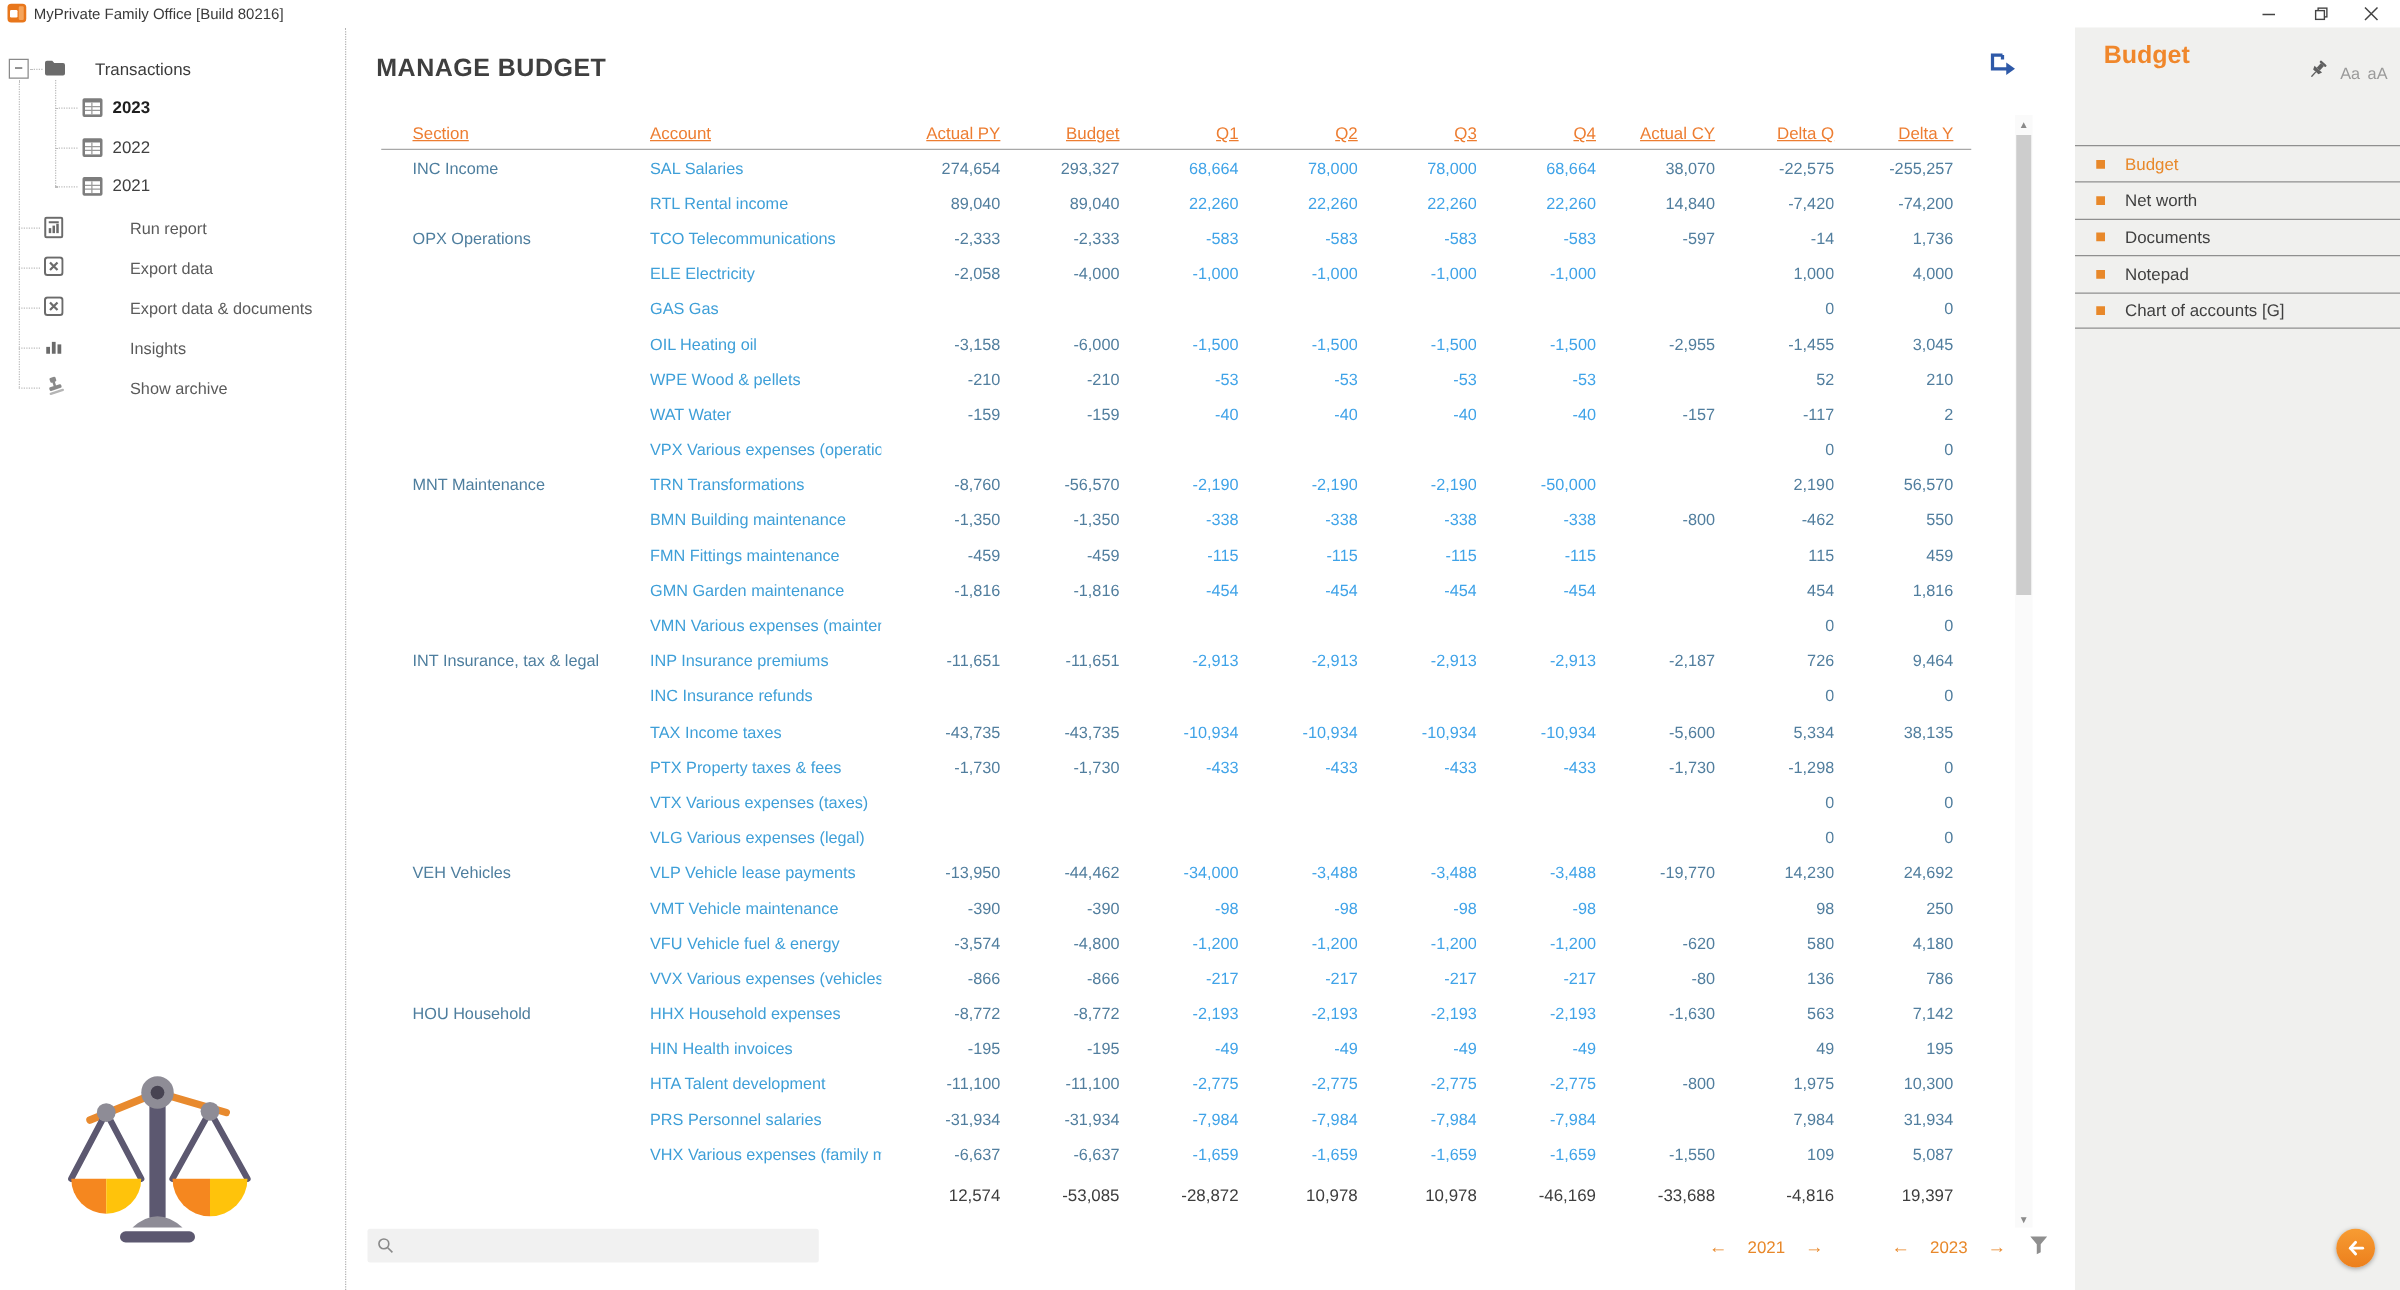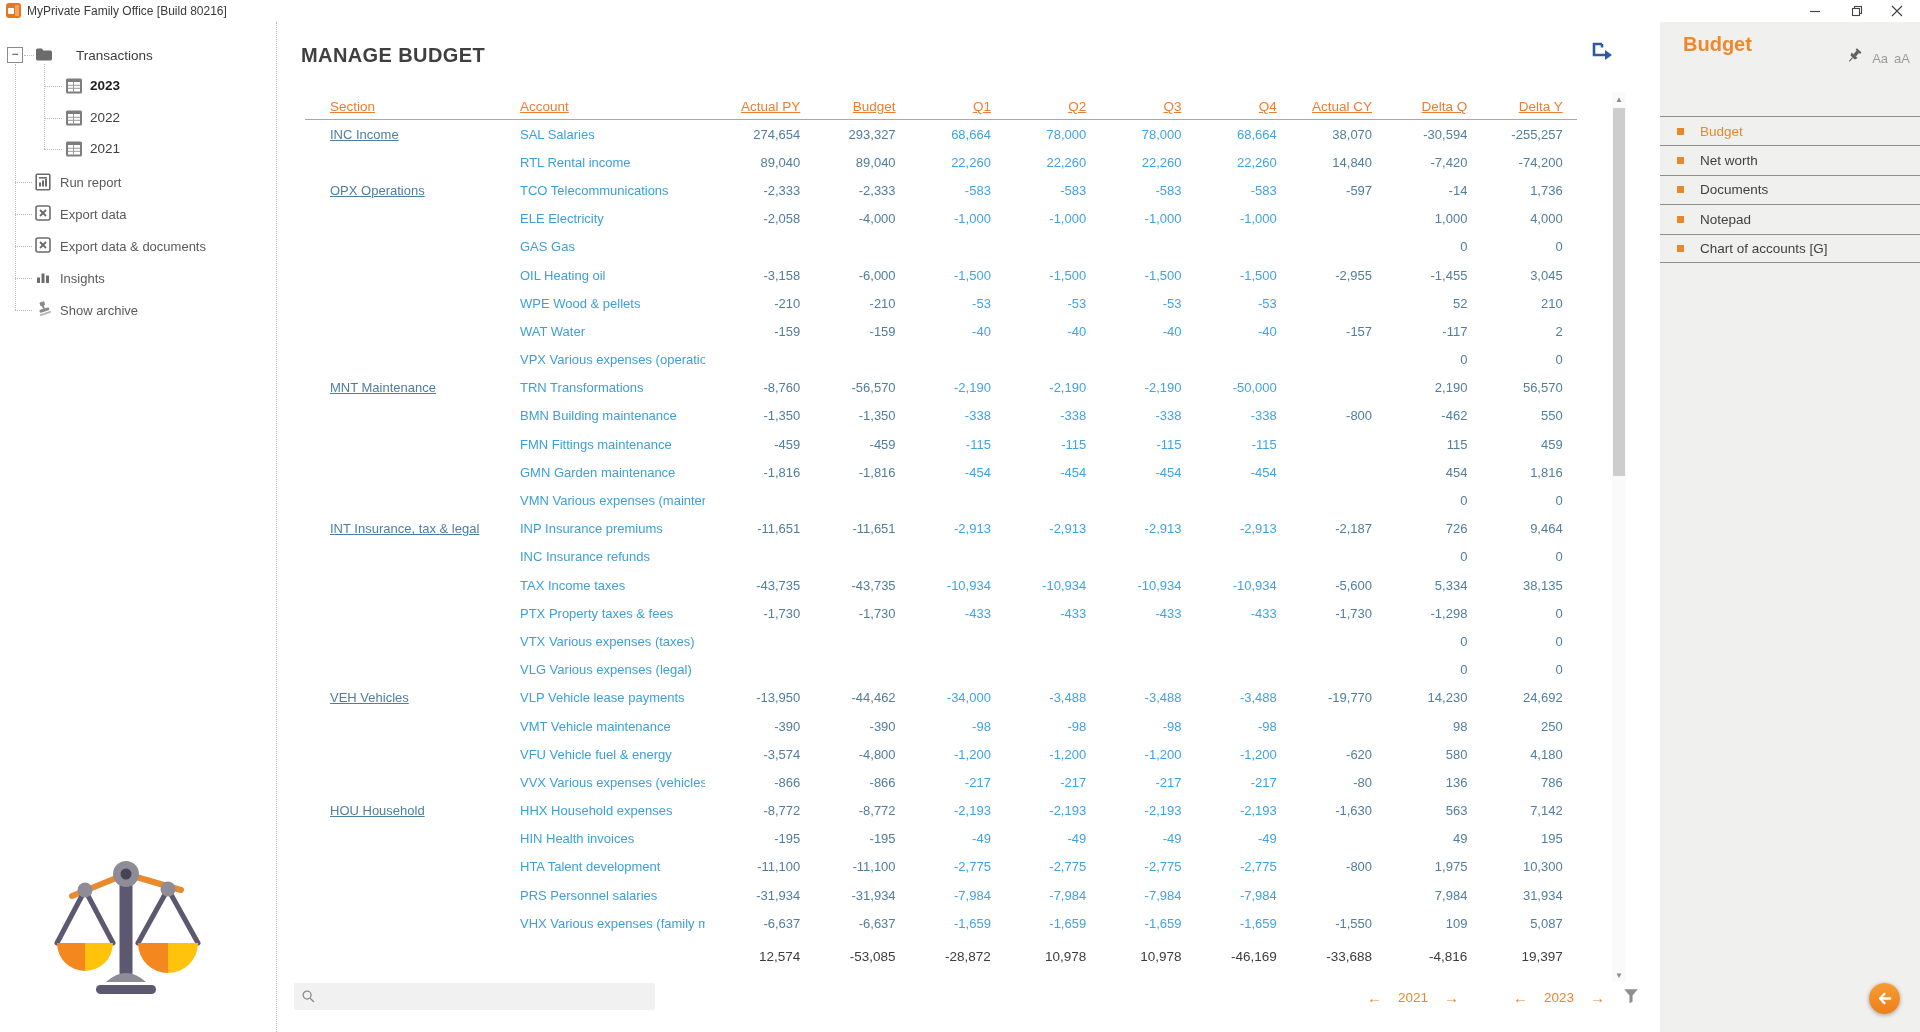--- a/index.html
+++ b/index.html
@@ -17,37 +17,37 @@
 
   
   .sidebar { position:absolute; left:0; top:22px; width:277px; bottom:0; background:#fff; border-right:1px dotted #b3b3b3; }
   .dotv { position:absolute; width:0; border-left:1px dotted #bdbdbd; }
   .doth { position:absolute; height:0; border-top:1px dotted #bdbdbd; }
   .expand-box { position:absolute; left:7px; top:25px; width:16px; height:16px; border:1px solid #8a8a8a; background:#fff;
                 font-size:12px; line-height:13px; text-align:center; color:#333; }
   .tree-label { position:absolute; font-size:13.5px; color:#3c3c3c; white-space:nowrap; }
   .year-label { position:absolute; font-size:13.5px; color:#404040; white-space:nowrap; }
   .year-label.bold { font-weight:bold; color:#1f1f1f; }
-  .side-item-label { position:absolute; font-size:13px; color:#5a5a5a; white-space:nowrap; }
+  .side-item-label { position:absolute; font-size:13px; color:#5a5a5a; white-space:nowrap;margin-left:44px; }
   .icon16 { position:absolute; width:18px; height:18px; }
 
   .scales { position:absolute; left:28px; top:815px; }
 
   
   .main { position:absolute; left:278px; top:22px; width:1382px; bottom:0; background:#fff; }
   .page-title { position:absolute; left:23px; top:22px; font-size:20px; font-weight:700; letter-spacing:.4px; color:#3f3f3f; }
   .redirect { position:absolute; left:1308px; top:18px; width:28px; height:24px; }
 
   .table-wrap { position:absolute; left:27px; top:72px; width:1272px; }
   .tr { display:grid; grid-template-columns:215px 185px repeat(9,95.3px); padding-right:14px; height:28.2px; align-items:center; }
   .tr.head { height:26px; border-bottom:1px solid #a8a8a8; }
   .th { font-size:13.5px; color:#ed7d31; white-space:nowrap;text-decoration:underline; }
   .td { font-size:13px; white-space:nowrap; overflow:hidden; }
   .al { text-align:left; } .ar { text-align:right; }
-  .c-section { color:#4e7e9e; padding-left:25px;text-decoration:underline; }
+  .c-section { color:#4e7e9e; padding-left:25px; }
   .th.c-sec-h { color:#ed7d31; padding-left:25px; }
   .c-account { color:#3e9fd8; }
   .c-steel { color:#517e9e; }
   .c-q { color:#3fa3e8; }
   .tr.totals { margin-top:4px; height:30px; }
   .tr.totals .td { font-weight:normal; color:#3d3d3d; font-size:13.5px; }
 
   
   .vscroll { position:absolute; left:1334px; top:70px; width:14px; height:890px; background:#fafafa; }
   .vscroll .arr { position:absolute; left:0; width:14px; height:14px; display:flex; align-items:center; justify-content:center;
@@ -237,21 +237,21 @@
       <div class="tr">
         <div class="td al c-section">INC Income</div>
         <div class="td al c-account">SAL Salaries</div>
         <div class="td ar c-steel">274,654</div>
         <div class="td ar c-steel">293,327</div>
         <div class="td ar c-q">68,664</div>
         <div class="td ar c-q">78,000</div>
         <div class="td ar c-q">78,000</div>
         <div class="td ar c-q">68,664</div>
         <div class="td ar c-steel">38,070</div>
-        <div class="td ar c-steel">-30,594</div>
+        <div class="td ar c-steel">-22,575</div>
         <div class="td ar c-steel">-255,257</div>
       </div>
       <div class="tr">
         <div class="td al c-section"></div>
         <div class="td al c-account">RTL Rental income</div>
         <div class="td ar c-steel">89,040</div>
         <div class="td ar c-steel">89,040</div>
         <div class="td ar c-q">22,260</div>
         <div class="td ar c-q">22,260</div>
         <div class="td ar c-q">22,260</div>

